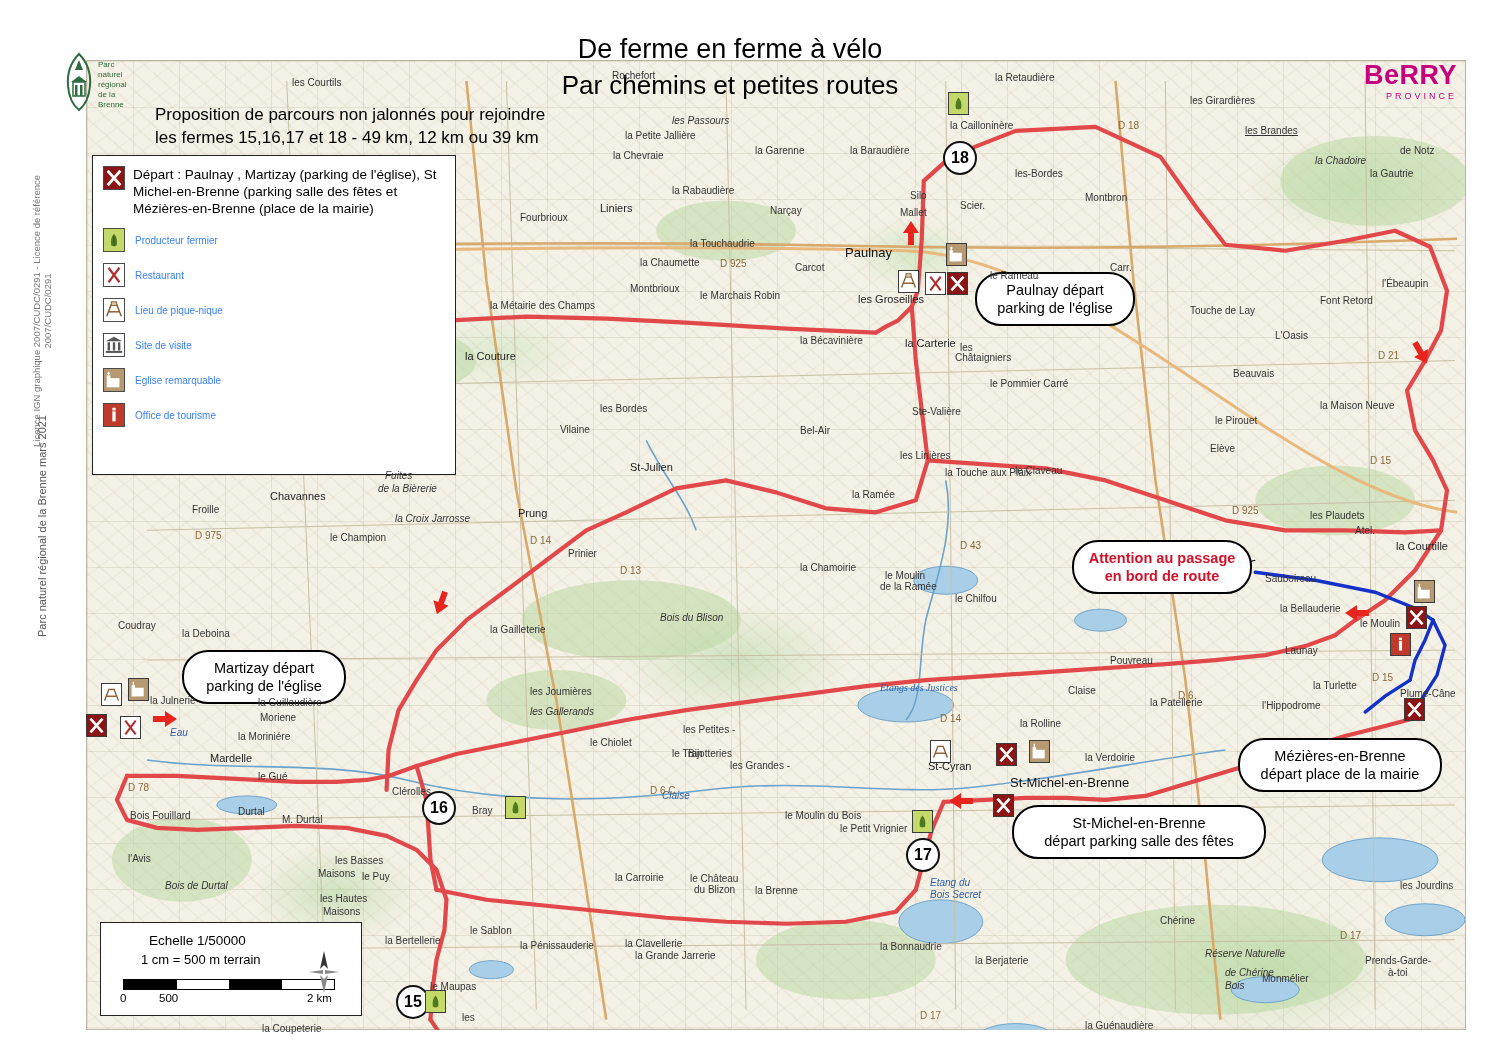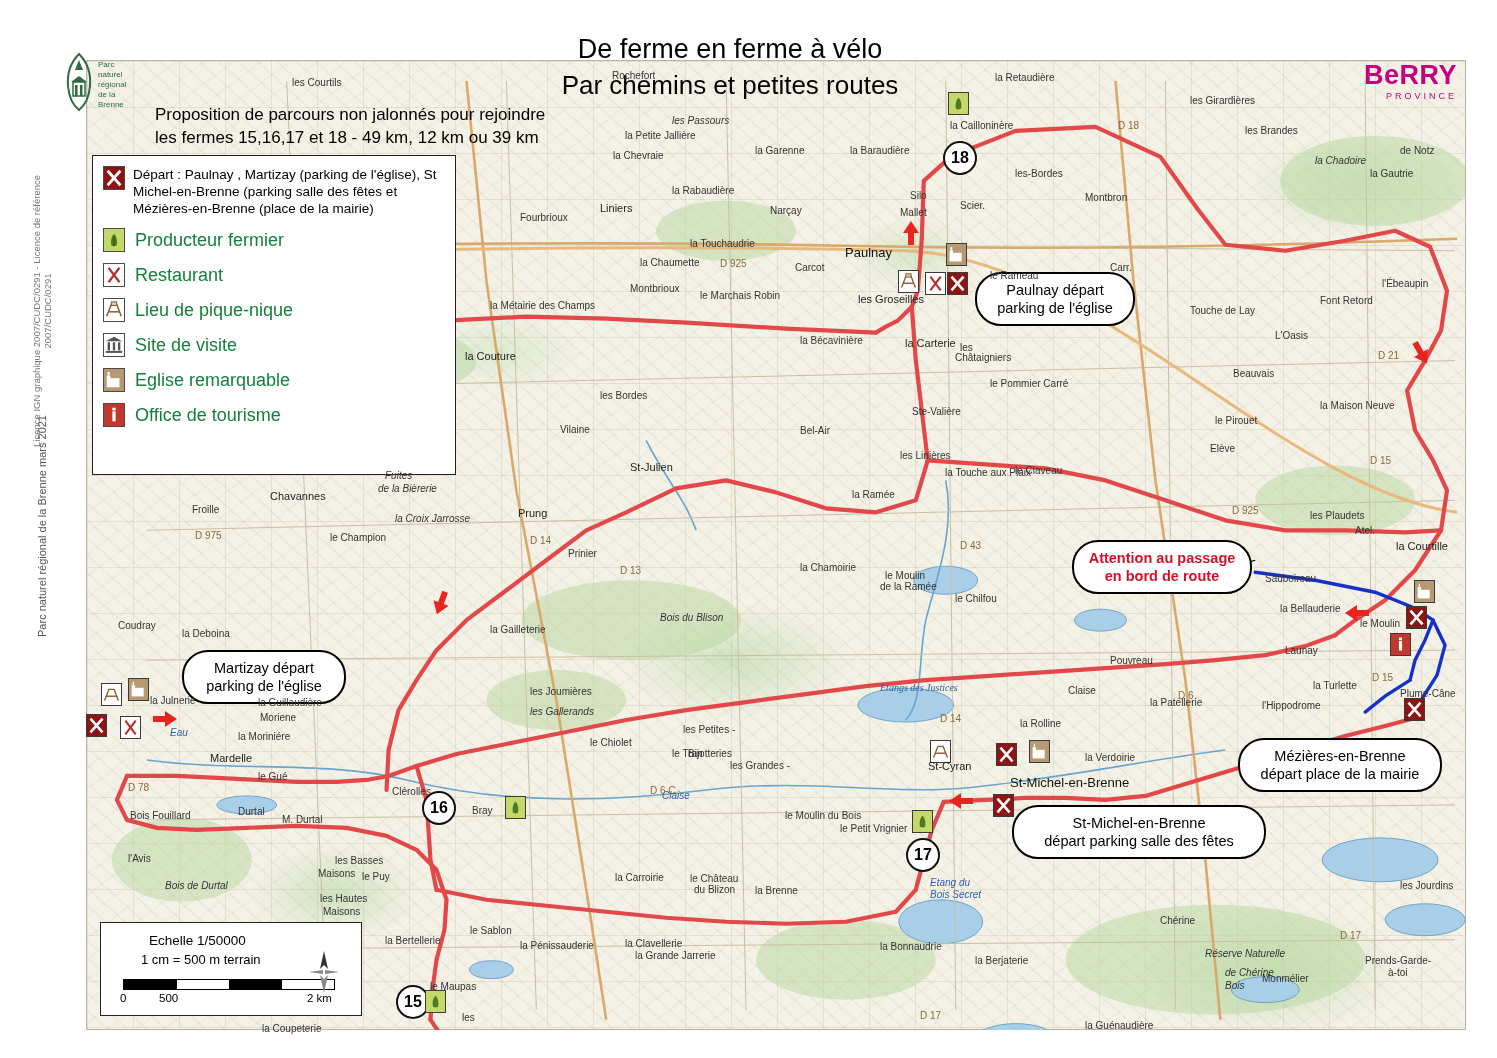--- a/index.html
+++ b/index.html
@@ -150,22 +150,22 @@
     line-height: 17px;
     color: #000;
   }
   .legend-row {
     display: flex;
     align-items: center;
     gap: 10px;
     margin-top: 11px;
   }
   .legend-label {
-    font-size: 18px;
-    color: #15803d;
+    font-size: 10px;
+    color: #3b82f6;
   }
 
   
   .chip {
     width: 22px;
     height: 24px;
     flex: 0 0 22px;
     border: 1px solid #4a4a4a;
     box-sizing: border-box;
     position: relative;
@@ -742,21 +742,21 @@
       <div class="plabel " style="left: 1160px; top: 915px;">Chérine</div>
       <div class="plabel blue" style="left: 930px; top: 877px;">Etang du</div>
       <div class="plabel blue" style="left: 930px; top: 889px;">Bois Secret</div>
       <div class="plabel blue" style="left: 880px; top: 682px; font-family: Liberation Serif, serif;">Etangs des Justices</div>
       <div class="plabel blue" style="left: 662px; top: 790px;">Claise</div>
       <div class="plabel " style="left: 770px; top: 205px;">Narçay</div>
       <div class="plabel it" style="left: 672px; top: 115px;">les Passours</div>
       <div class="plabel " style="left: 612px; top: 70px;">Rochefort</div>
       <div class="plabel " style="left: 995px; top: 72px;">la Retaudière</div>
       <div class="plabel " style="left: 1190px; top: 95px;">les Girardières</div>
-      <div class="plabel " style="left: 1245px; top: 125px;">les Brandes</div>
+      <div class="plabel " style="left: 1245px; top: 125px; text-decoration: underline;">les Brandes</div>
       <div class="plabel it" style="left: 1315px; top: 155px;">la Chadoire</div>
       <div class="plabel " style="left: 1382px; top: 278px;">l'Ébeaupin</div>
       <div class="plabel " style="left: 1275px; top: 330px;">L'Oasis</div>
       <div class="plabel " style="left: 1233px; top: 368px;">Beauvais</div>
       <div class="plabel " style="left: 1320px; top: 400px;">la Maison Neuve</div>
       <div class="plabel " style="left: 1310px; top: 510px;">les Plaudets</div>
       <div class="plabel " style="left: 1280px; top: 603px;">la Bellauderie</div>
       <div class="plabel " style="left: 1285px; top: 645px;">Launay</div>
       <div class="plabel " style="left: 1313px; top: 680px;">la Turlette</div>
       <div class="plabel " style="left: 1262px; top: 700px;">l'Hippodrome</div>
@@ -813,21 +813,21 @@
       <div class="plabel " style="left: 960px; top: 342px;">les</div>
       <div class="plabel " style="left: 955px; top: 352px;">Châtaigniers</div>
       <div class="plabel " style="left: 800px; top: 335px;">la Bécavinière</div>
       <div class="plabel " style="left: 852px; top: 489px;">la Ramée</div>
       <div class="plabel " style="left: 885px; top: 570px;">le Moulin</div>
       <div class="plabel " style="left: 880px; top: 581px;">de la Ramée</div>
       <div class="plabel " style="left: 800px; top: 562px;">la Chamoirie</div>
       <div class="plabel " style="left: 955px; top: 593px;">le Chilfou</div>
       <div class="plabel mid" style="left: 630px; top: 461px;">St-Julien</div>
       <div class="plabel " style="left: 560px; top: 424px;">Vilaine</div>
-      <div class="plabel " style="left: 600px; top: 390px;">les Bordes</div>
+      <div class="plabel " style="left: 600px; top: 403px;">les Bordes</div>
       <div class="plabel " style="left: 568px; top: 548px;">Prinier</div>
       <div class="plabel " style="left: 490px; top: 624px;">la Gailleterie</div>
       <div class="plabel it" style="left: 395px; top: 513px;">la Croix Jarrosse</div>
       <div class="plabel it" style="left: 385px; top: 470px;">Fuites</div>
       <div class="plabel it" style="left: 378px; top: 483px;">de la Bièrerie</div>
       <div class="plabel " style="left: 330px; top: 532px;">le Champion</div>
       <div class="plabel mid" style="left: 270px; top: 490px;">Chavannes</div>
       <div class="plabel " style="left: 192px; top: 504px;">Froille</div>
       <div class="plabel " style="left: 182px; top: 628px;">la Deboina</div>
       <div class="plabel " style="left: 118px; top: 620px;">Coudray</div>

